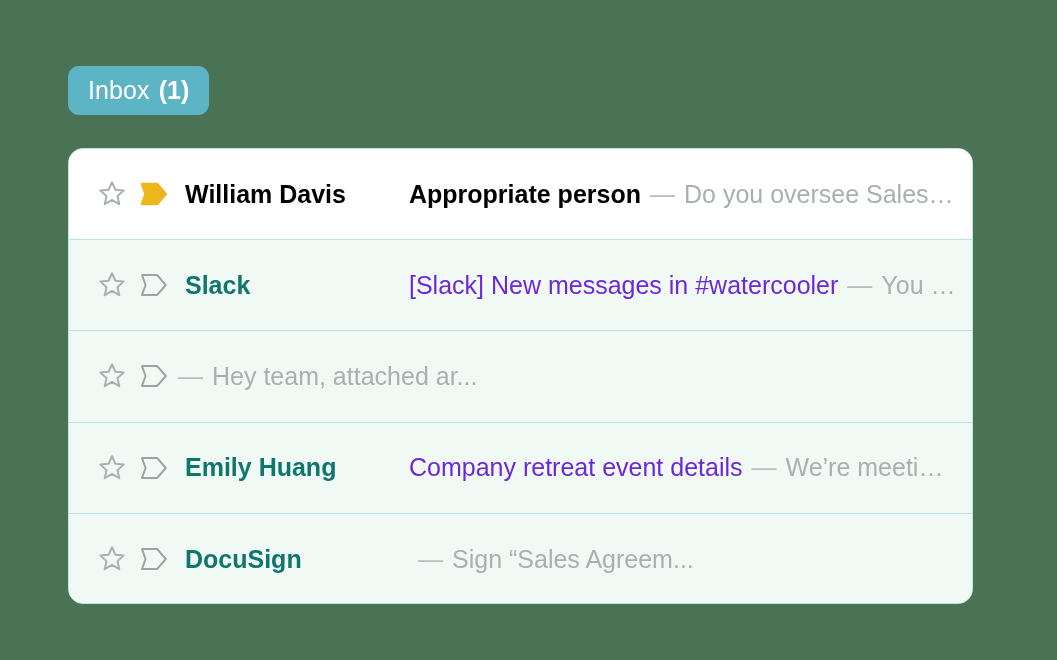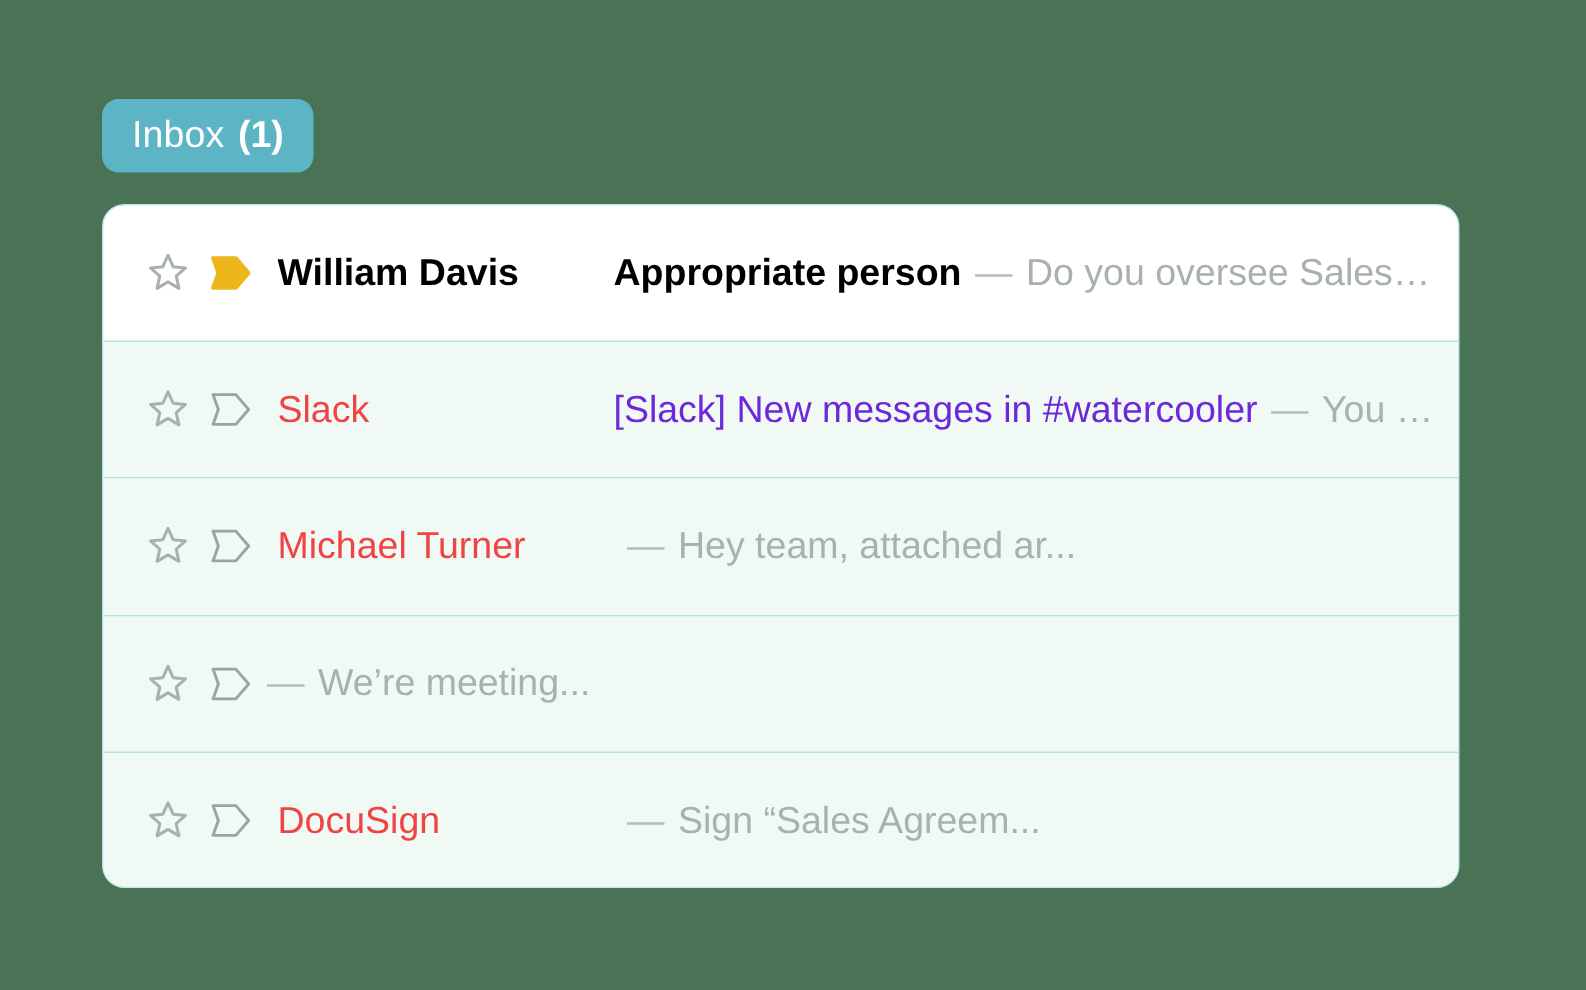--- a/index.html
+++ b/index.html
@@ -47,21 +47,21 @@
   .tab-pill .tab-count {
     font-size: 25px;
     font-weight: 700;
     line-height: 1;
   }
 
   
   .mail-card {
     position: absolute;
     left: 68px;
-    top: 136px;
+    top: 148px;
     width: 905px;
     height: 456px;
     border-radius: 15px;
     background: #f1f9f5;
     border: 1px solid #bfe6ec;
     overflow: hidden;
     display: flex;
     flex-direction: column;
   }
 
@@ -93,22 +93,22 @@
     display: block;
     margin-left: 12px;
   }
 
   
   .sender {
     flex: 0 0 auto;
     width: 224px;
     margin-left: 16px;
     font-size: 25px;
-    color: #ef4444;
-    font-weight: 400;
+    color: #0f766e;
+    font-weight: 700;
     white-space: nowrap;
     overflow: hidden;
     text-overflow: ellipsis;
   }
   .mail-row.unread .sender {
     font-weight: 700;
     color: #000000;
   }
 
   .msg {
@@ -188,34 +188,35 @@
           <span class="preview">You a...</span>
         </div>
       </div>
       <div class="mail-row">
         <svg class="icon-star" viewBox="0 0 24 24" fill="none" xmlns="http://www.w3.org/2000/svg">
           <path d="M12 2.6l2.74 6.06 6.6.62-4.97 4.42 1.45 6.48L12 16.75 6.18 20.18l1.45-6.48L2.66 9.28l6.6-.62L12 2.6z" stroke="#a9b0b1" stroke-width="1.6" stroke-linejoin="round" fill="none"></path>
         </svg>
         <svg class="icon-flag" viewBox="0 0 26 22" xmlns="http://www.w3.org/2000/svg">
           <path d="M2.6 2.4h13.2l7.4 8.6-7.4 8.6H2.6l3.1-8.6-3.1-8.6z" fill="none" stroke="#9aa3a5" stroke-width="1.7" stroke-linejoin="round"></path>
         </svg>
-        <div class="sender">Michael Turner</div>
         <div class="msg">
           <span class="dash">—</span>
           <span class="preview">Hey team, attached ar...</span>
         </div>
       </div>
       <div class="mail-row">
         <svg class="icon-star" viewBox="0 0 24 24" fill="none" xmlns="http://www.w3.org/2000/svg">
           <path d="M12 2.6l2.74 6.06 6.6.62-4.97 4.42 1.45 6.48L12 16.75 6.18 20.18l1.45-6.48L2.66 9.28l6.6-.62L12 2.6z" stroke="#a9b0b1" stroke-width="1.6" stroke-linejoin="round" fill="none"></path>
         </svg>
         <svg class="icon-flag" viewBox="0 0 26 22" xmlns="http://www.w3.org/2000/svg">
           <path d="M2.6 2.4h13.2l7.4 8.6-7.4 8.6H2.6l3.1-8.6-3.1-8.6z" fill="none" stroke="#9aa3a5" stroke-width="1.7" stroke-linejoin="round"></path>
         </svg>
-        <div class="msg">
+        <div class="sender">Emily Huang</div>
+        <div class="msg">
+          <span class="subject">Company retreat event details</span>
           <span class="dash">—</span>
           <span class="preview">We’re meeting...</span>
         </div>
       </div>
       <div class="mail-row">
         <svg class="icon-star" viewBox="0 0 24 24" fill="none" xmlns="http://www.w3.org/2000/svg">
           <path d="M12 2.6l2.74 6.06 6.6.62-4.97 4.42 1.45 6.48L12 16.75 6.18 20.18l1.45-6.48L2.66 9.28l6.6-.62L12 2.6z" stroke="#a9b0b1" stroke-width="1.6" stroke-linejoin="round" fill="none"></path>
         </svg>
         <svg class="icon-flag" viewBox="0 0 26 22" xmlns="http://www.w3.org/2000/svg">
           <path d="M2.6 2.4h13.2l7.4 8.6-7.4 8.6H2.6l3.1-8.6-3.1-8.6z" fill="none" stroke="#9aa3a5" stroke-width="1.7" stroke-linejoin="round"></path>

